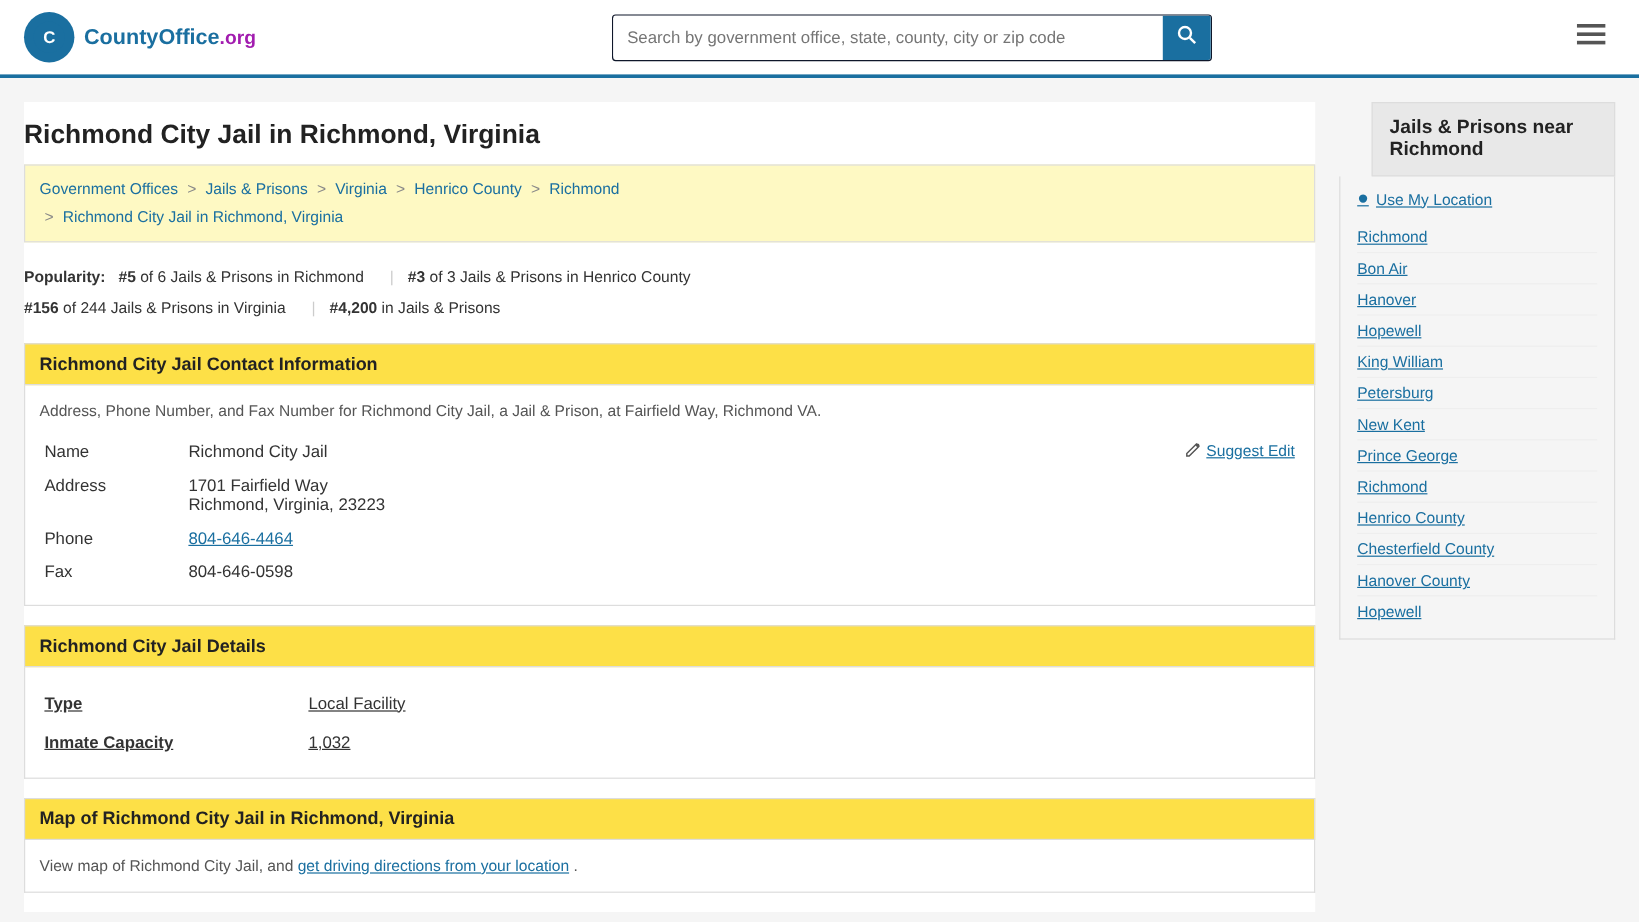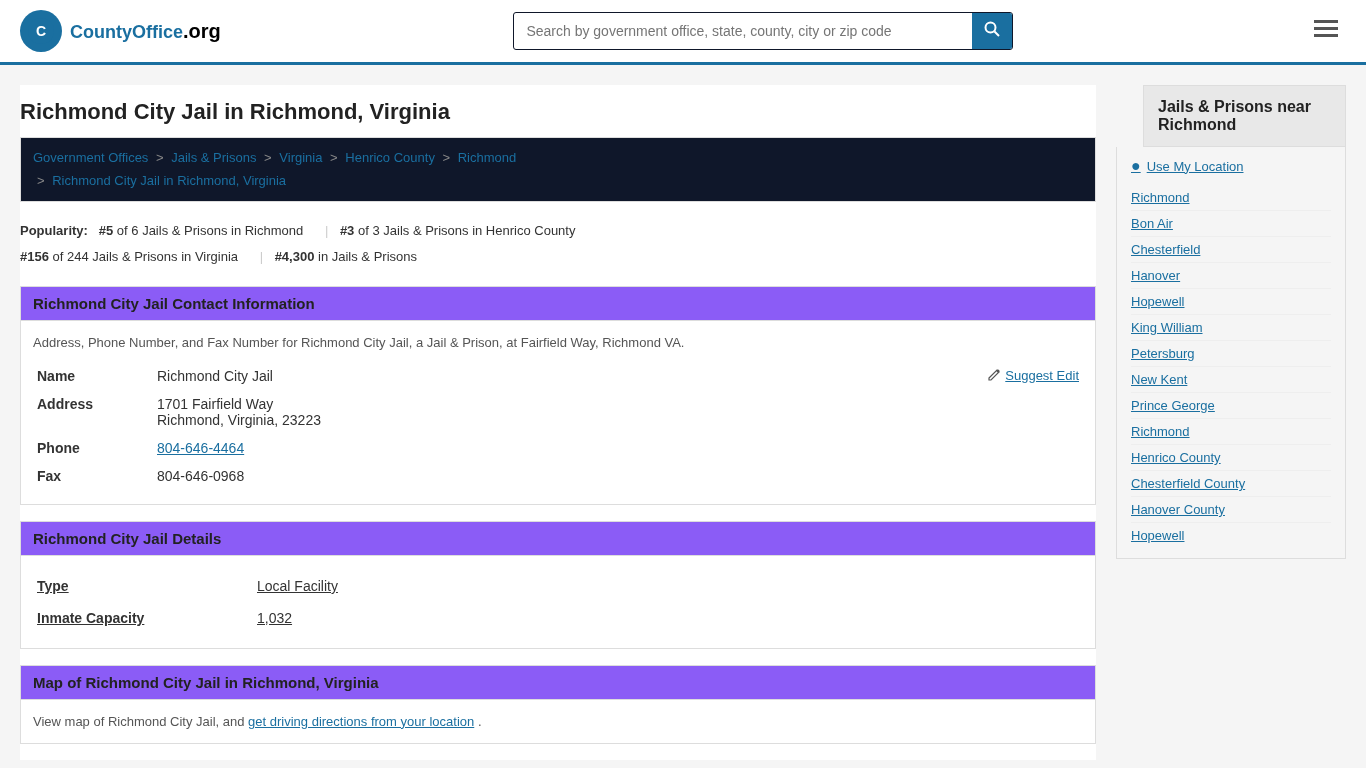--- a/index.html
+++ b/index.html
@@ -90,21 +90,21 @@
     
     #page-title {
       font-size: 22px;
       font-weight: bold;
       color: #222;
       padding: 14px 0 12px 0;
     }
 
     
     #breadcrumb-area {
-      background: #0f172a;
+      background: #fef9c3;
       border: 1px solid #ddd;
       padding: 8px 12px;
       font-size: 13px;
       color: #555;
       margin-bottom: 16px;
       line-height: 1.8;
     }
     #breadcrumb-area a {
       color: #1a6fa0;
       text-decoration: none;
@@ -116,21 +116,21 @@
       font-size: 13px;
       margin-bottom: 16px;
       line-height: 2;
     }
     #popularity-area strong { font-weight: bold; }
     .pop-item { margin-right: 10px; display: inline; }
     .pipe { color: #ccc; margin: 0 8px; }
 
     
     .section-header {
-      background: #8b5cf6;
+      background: #fde047;
       border: 1px solid #ddd;
       padding: 8px 12px;
       font-size: 15px;
       font-weight: bold;
       color: #222;
       margin-bottom: 0;
     }
     .section-body {
       border: 1px solid #ddd;
       border-top: none;
@@ -146,21 +146,21 @@
     
     .info-table {
       width: 100%;
       border-collapse: collapse;
     }
     .info-table tr td {
       padding: 6px 4px;
       vertical-align: top;
     }
     .info-table tr td:first-child {
-      font-weight: bold;
+      font-weight: normal;
       width: 120px;
       color: #333;
     }
     .info-table tr td a {
       color: #1a6fa0;
       text-decoration: underline;
     }
     .suggest-edit {
       float: right;
       font-size: 13px;
@@ -247,21 +247,21 @@
 
 <div id="header">
   <div id="logo-area">
     <div id="logo-circle">
       <svg width="28" height="28" viewBox="0 0 28 28">
         <circle cx="14" cy="14" r="13" fill="#1a6fa0"></circle>
         <text x="14" y="19" text-anchor="middle" fill="white" font-size="14" font-family="Arial" font-weight="bold">C</text>
       </svg>
     </div>
     <div id="logo-text">
-      <span>CountyOffice</span><span style="color:#000000; font-size:20px;">.org</span>
+      <span>CountyOffice</span><span style="color:#a21caf; font-size:16px;">.org</span>
     </div>
   </div>
   <div id="search-area">
     <input type="text" id="search-input" placeholder="Search by government office, state, county, city or zip code" style="">
     <button id="search-btn">
       <svg width="16" height="16" viewBox="0 0 16 16" fill="white">
         <circle cx="6.5" cy="6.5" r="5" stroke="white" stroke-width="2" fill="none"></circle>
         <line x1="10.5" y1="10.5" x2="15" y2="15" stroke="white" stroke-width="2"></line>
       </svg>
     </button>
@@ -298,21 +298,21 @@
 
     <div id="popularity-area">
       <strong>Popularity:</strong>
       &nbsp;
       <span class="pop-item"><strong>#5</strong> of 6 Jails &amp; Prisons in Richmond</span>
       <span class="pipe">|</span>
       <span class="pop-item"><strong>#3</strong> of 3 Jails &amp; Prisons in Henrico County</span>
       <br>
       <span class="pop-item"><strong>#156</strong> of 244 Jails &amp; Prisons in Virginia</span>
       <span class="pipe">|</span>
-      <span class="pop-item"><strong>#4,300</strong> in Jails &amp; Prisons</span>
+      <span class="pop-item"><strong>#4,200</strong> in Jails &amp; Prisons</span>
     </div>
 
     <div class="section-header">Richmond City Jail Contact Information</div>
     <div class="section-body">
       <p class="section-desc">Address, Phone Number, and Fax Number for Richmond City Jail, a Jail &amp; Prison, at Fairfield Way, Richmond VA.</p>
       <table class="info-table">
         <tbody>
             <tr>
           <td>Name</td>
           <td>
@@ -334,21 +334,21 @@
           </td>
         </tr>
         <tr>
           <td>Phone</td>
           <td>
             <a href="#">804-646-4464</a>
           </td>
         </tr>
         <tr>
           <td>Fax</td>
-          <td>804-646-0968</td>
+          <td>804-646-0598</td>
         </tr>
       </tbody>
         </table>
     </div>
 
     <div class="section-header">Richmond City Jail Details</div>
     <div class="section-body">
       <table class="details-table">
         <tbody>
             <tr>
@@ -380,21 +380,20 @@
       <span>Richmond</span>
     </div>
     <div id="sidebar-body">
       <div class="sidebar-location-btn">
         <span class="location-pin">●</span>
         <span>Use My Location</span>
       </div>
       <div id="sidebar-links">
       <a class="sidebar-link" href="#">Richmond</a>
           <a class="sidebar-link" href="#">Bon Air</a>
-          <a class="sidebar-link" href="#">Chesterfield</a>
           <a class="sidebar-link" href="#">Hanover</a>
           <a class="sidebar-link" href="#">Hopewell</a>
           <a class="sidebar-link" href="#">King William</a>
           <a class="sidebar-link" href="#">Petersburg</a>
           <a class="sidebar-link" href="#">New Kent</a>
           <a class="sidebar-link" href="#">Prince George</a>
           <a class="sidebar-link" href="#">Richmond</a>
           <a class="sidebar-link" href="#">Henrico County</a>
           <a class="sidebar-link" href="#">Chesterfield County</a>
           <a class="sidebar-link" href="#">Hanover County</a>

